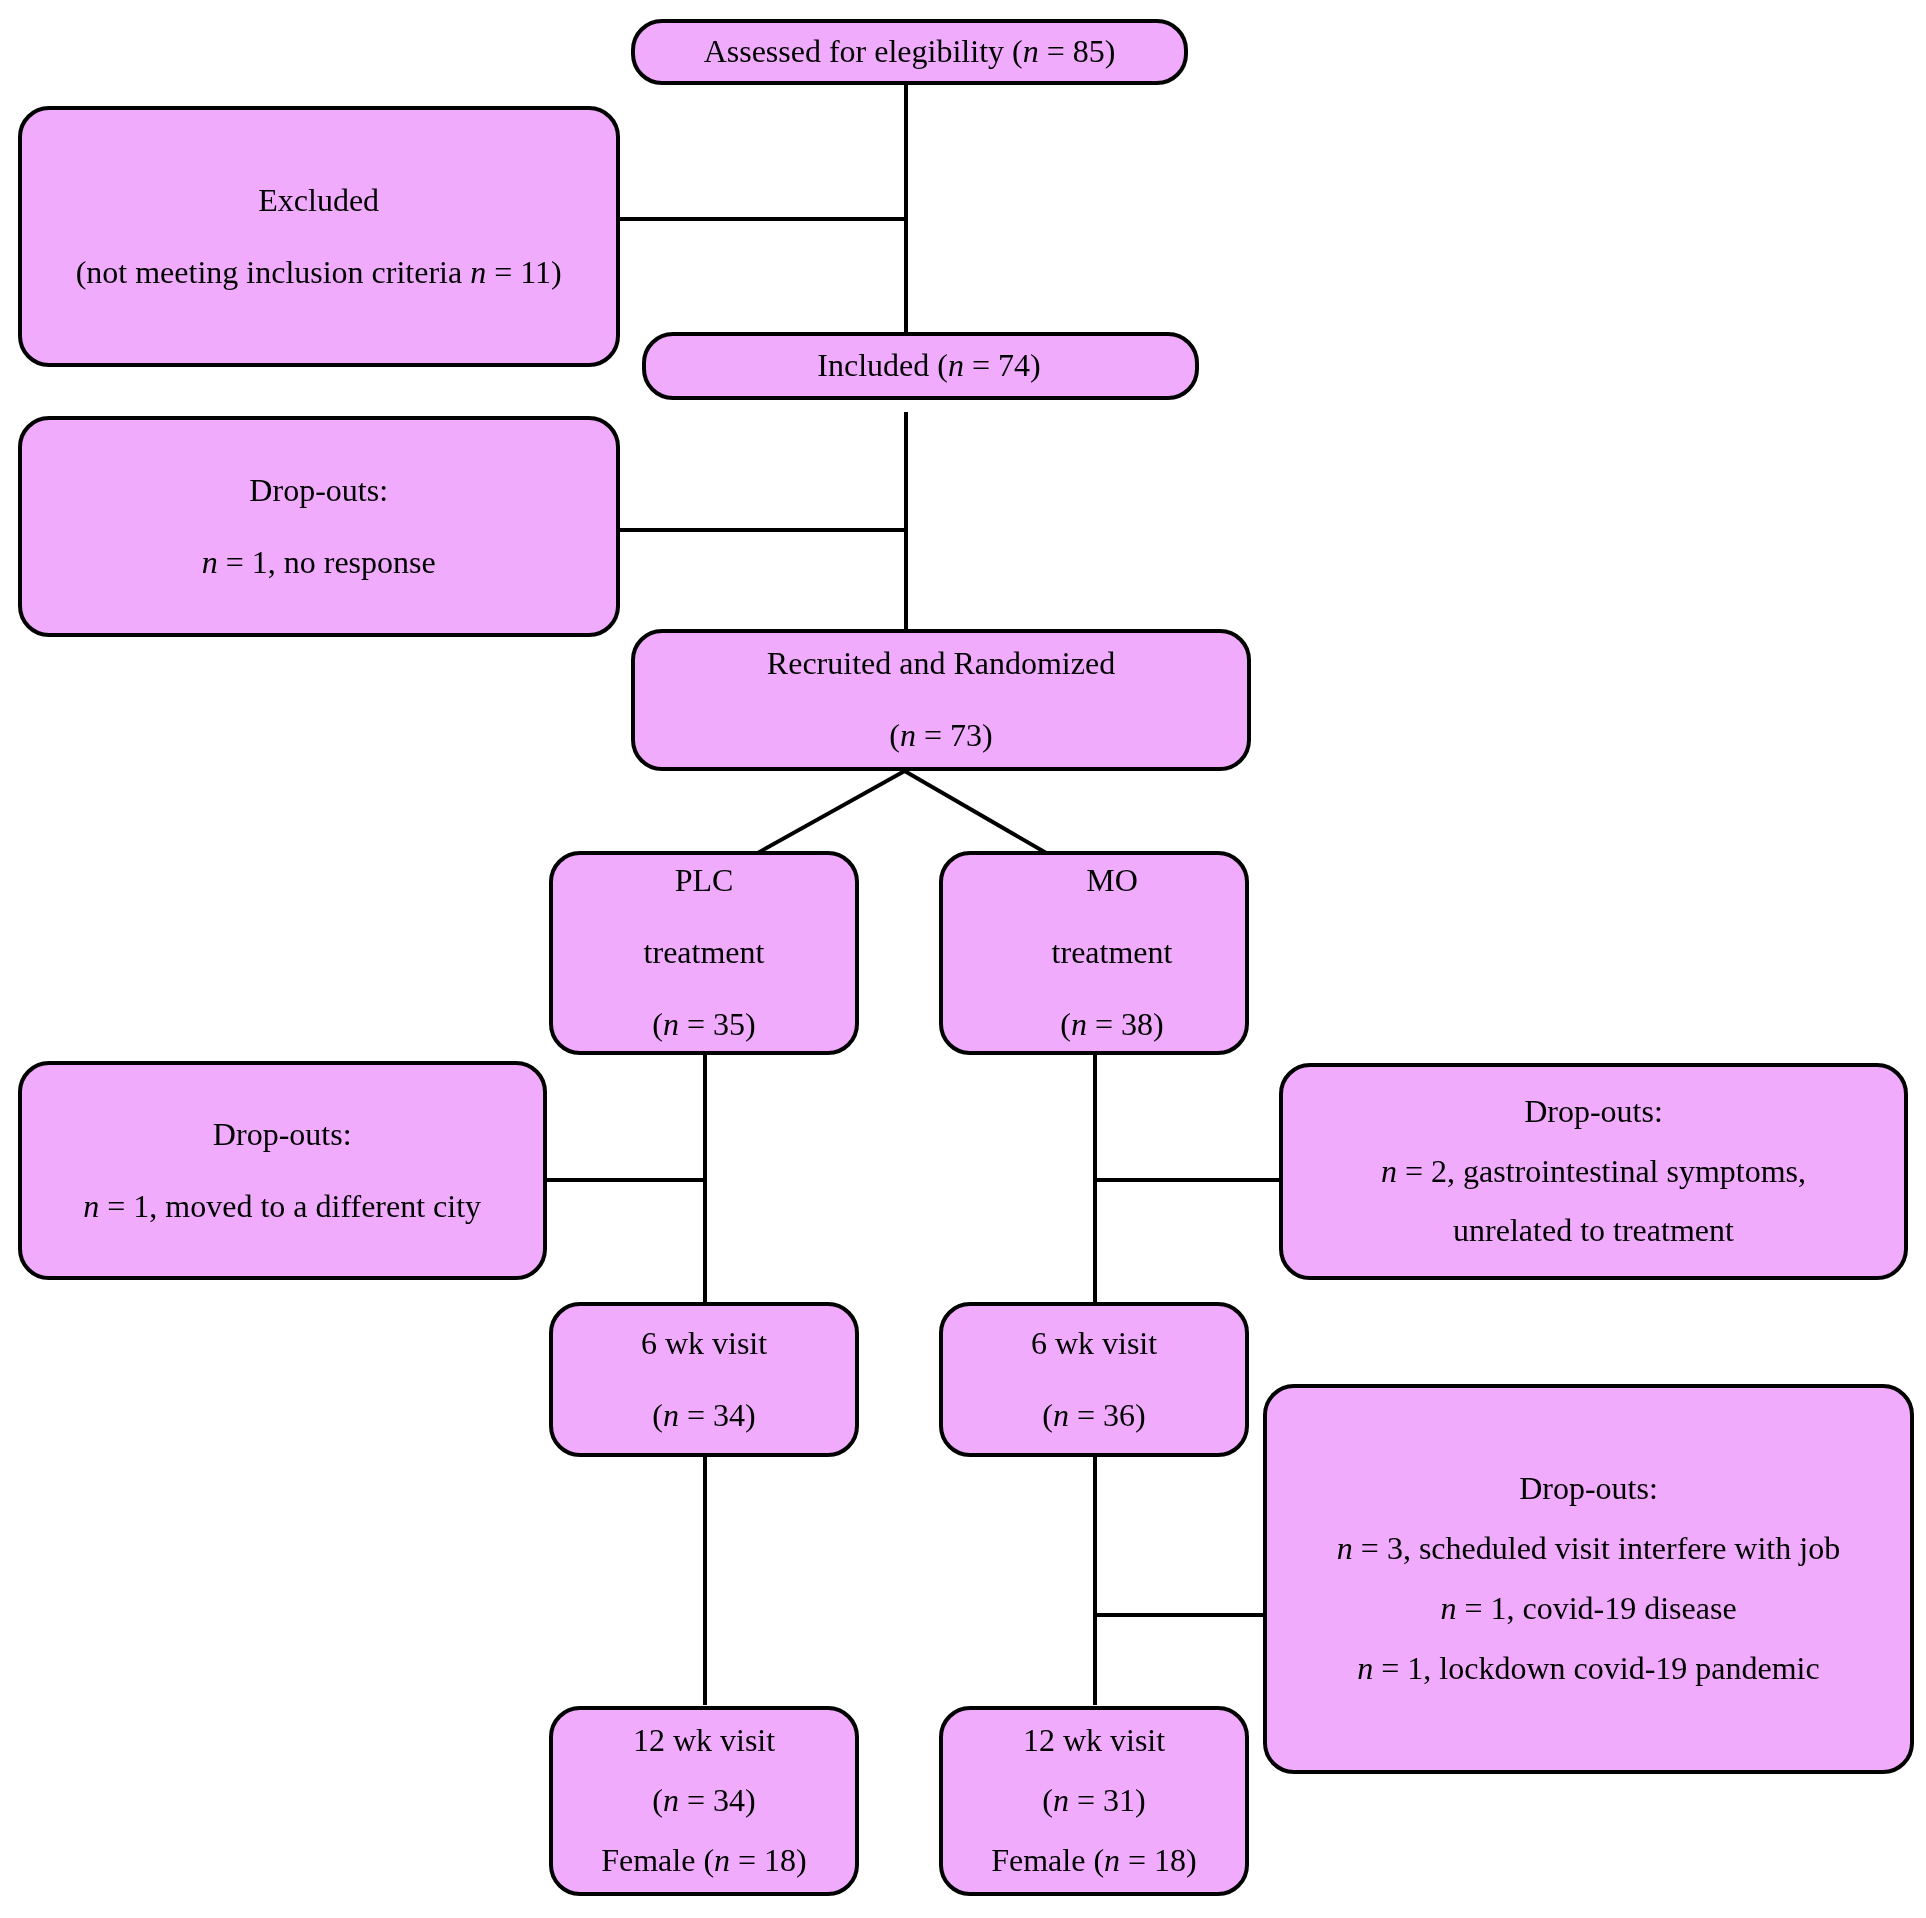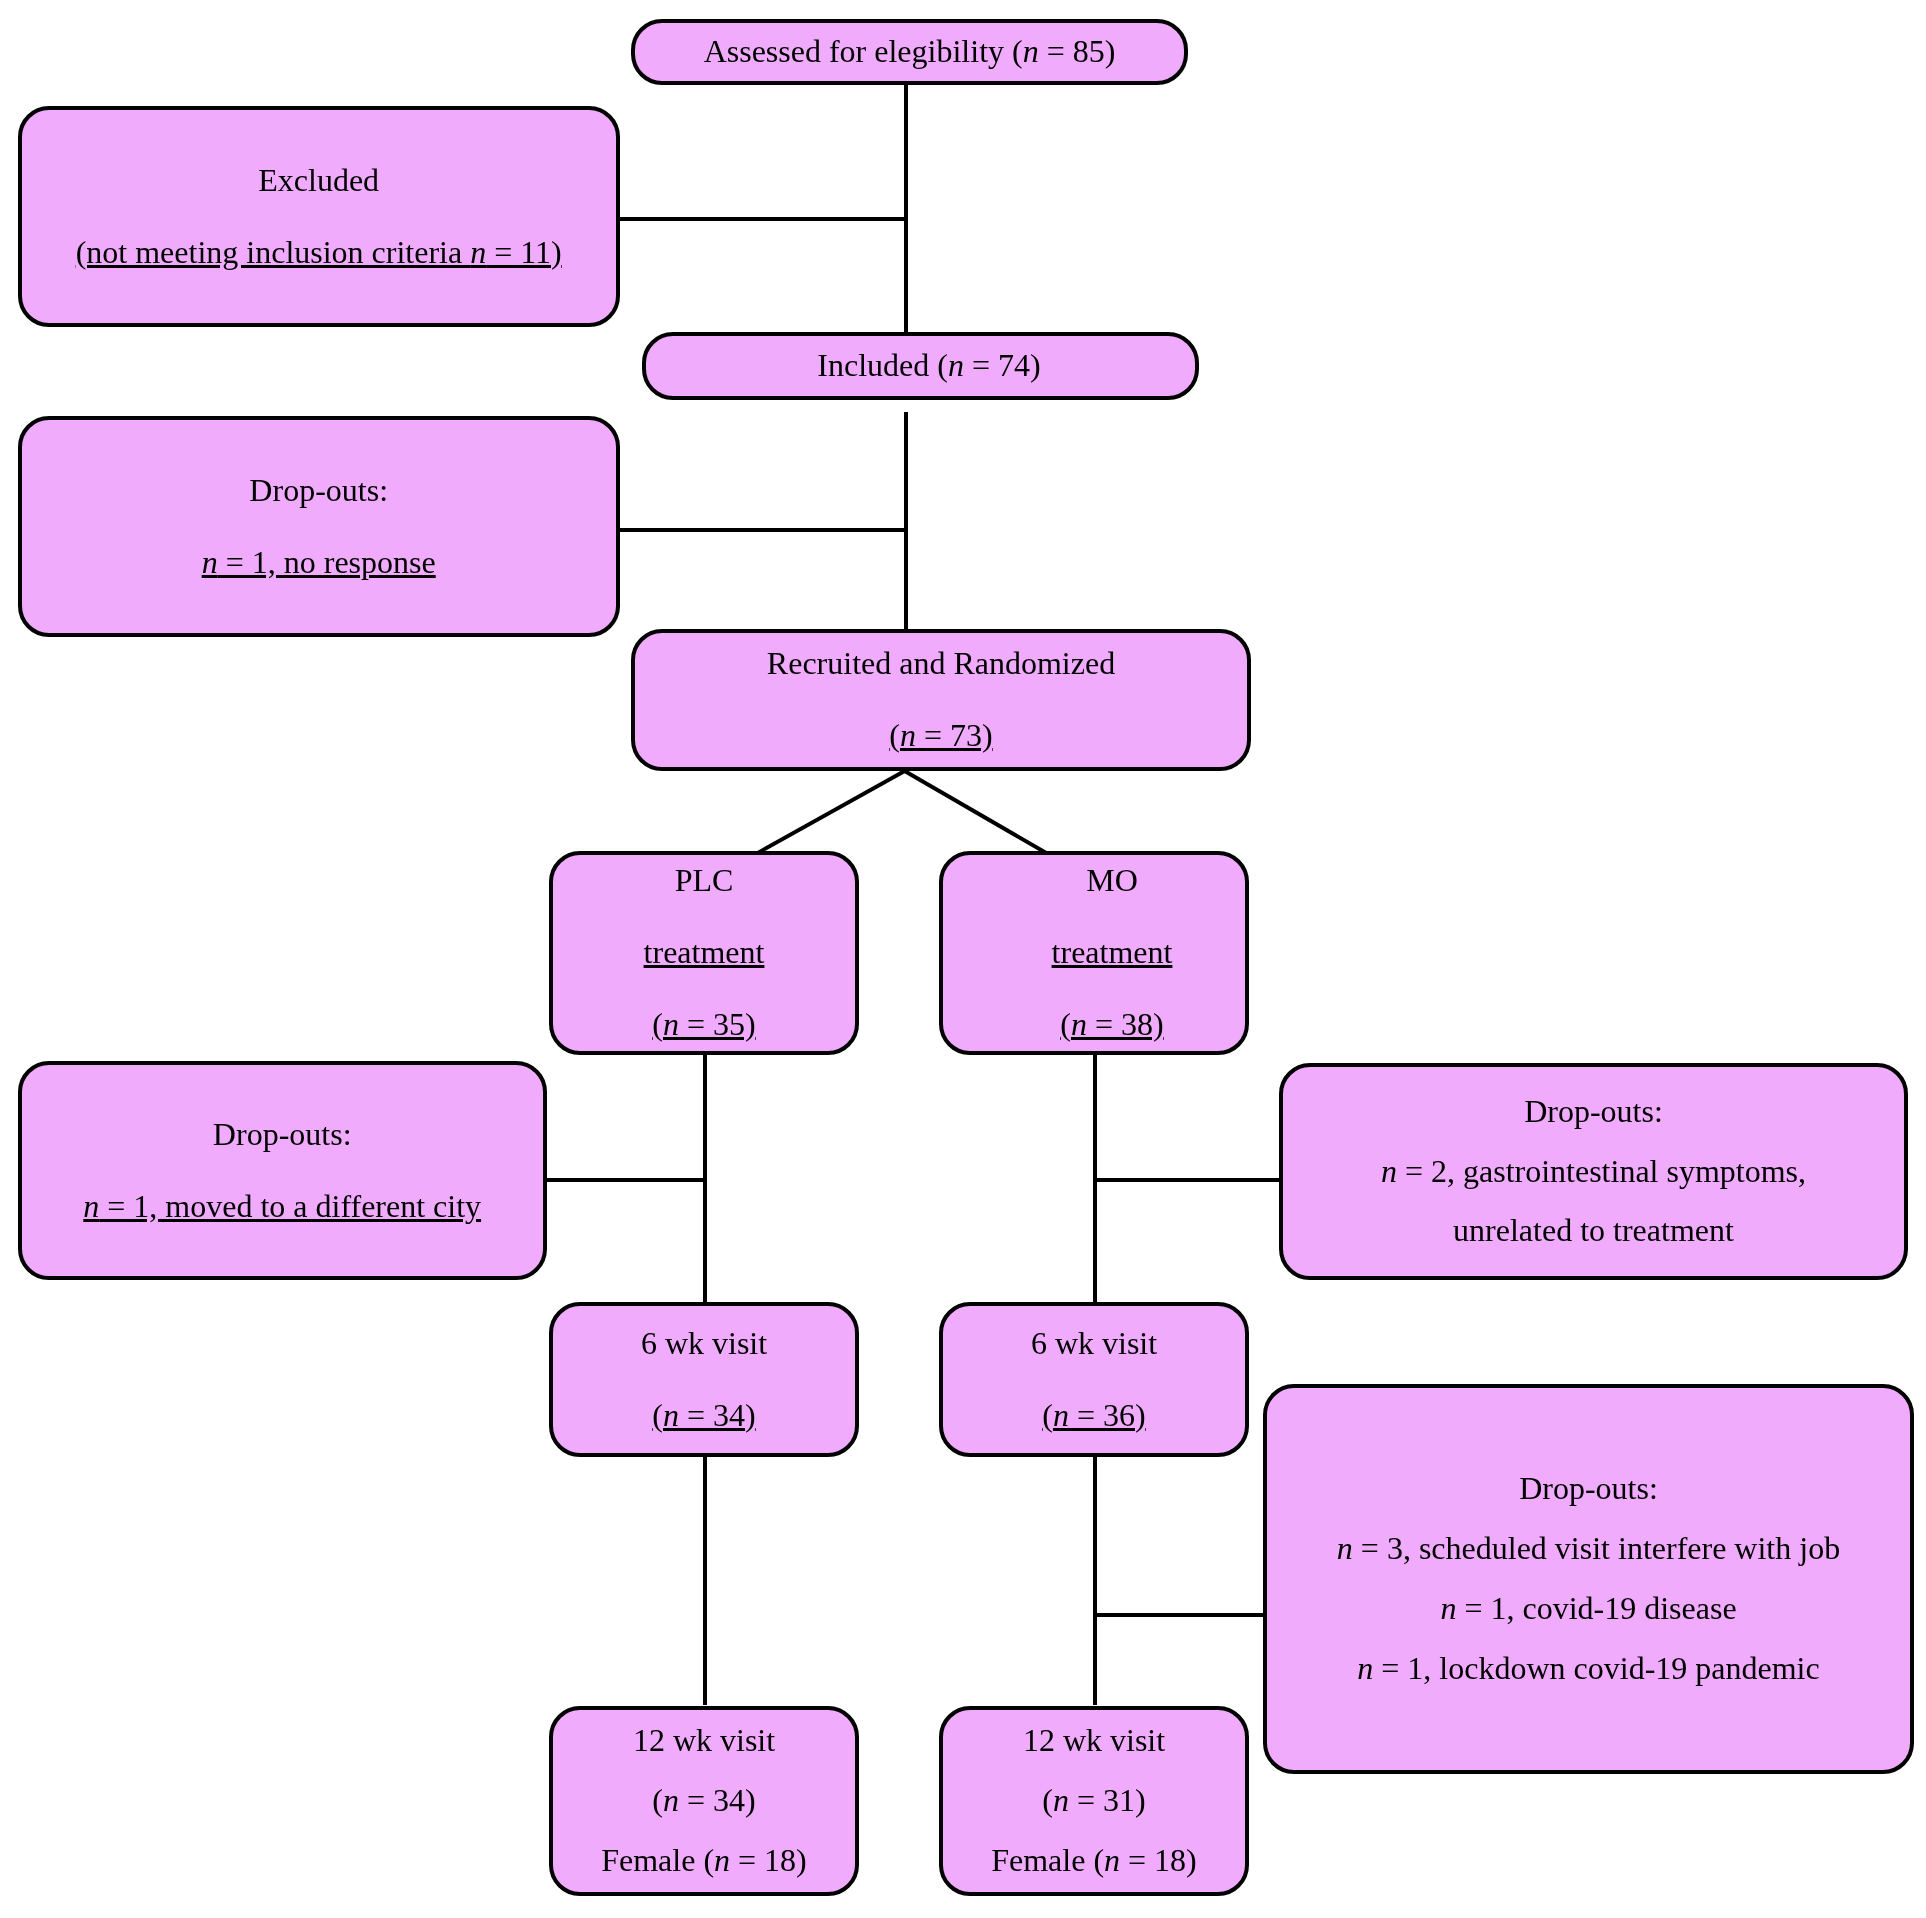--- a/index.html
+++ b/index.html
@@ -30,21 +30,20 @@
     z-index: 3;
   }
   .node .line {
     display: block;
     white-space: nowrap;
     font-size: 32px;
     line-height: 1.06;
   }
   .node.multi .line + .line {
     margin-top: 38px;
-    text-decoration: underline;
   }
   .node.tight .line + .line {
     margin-top: 26px;
     font-family: Liberation Serif, serif;
   }
   .node .line.wrap {
     white-space: normal;
     max-width: 94%;
   }
   em.n {
@@ -90,21 +89,21 @@
   <div class="conn v" style="left:1093px; top:1457px; height:248px;"></div>
 
   <div class="conn h" style="left:1093px; top:1178px; width:186px;"></div>
 
   <div class="conn h" style="left:1093px; top:1613px; width:186px;"></div>
 
   <div class="node" style="left:631px; top:18.6px; width:557px; height:66px;">
     <span class="line"><span>Assessed for elegibility (</span><em class="n">n</em><span> = 85)</span></span>
   </div>
 
-  <div class="node multi" style="left:17.7px; top:106px; width:602px; height:221px;">
+  <div class="node multi" style="left:17.7px; top:106px; width:602px; height:261px;">
     <span class="line">Excluded</span>
     <span class="line wrap"><span>(not meeting inclusion criteria </span><em class="n">n</em><span> = 11)</span></span>
   </div>
 
   <div class="node" style="left:642px; top:332px; width:557px; height:68px;padding-left:17px;">
     <span class="line"><span>Included (</span><em class="n">n</em><span> = 74)</span></span>
   </div>
 
   <div class="node multi" style="left:17.7px; top:416px; width:602px; height:221px;">
     <span class="line">Drop-outs:</span>

